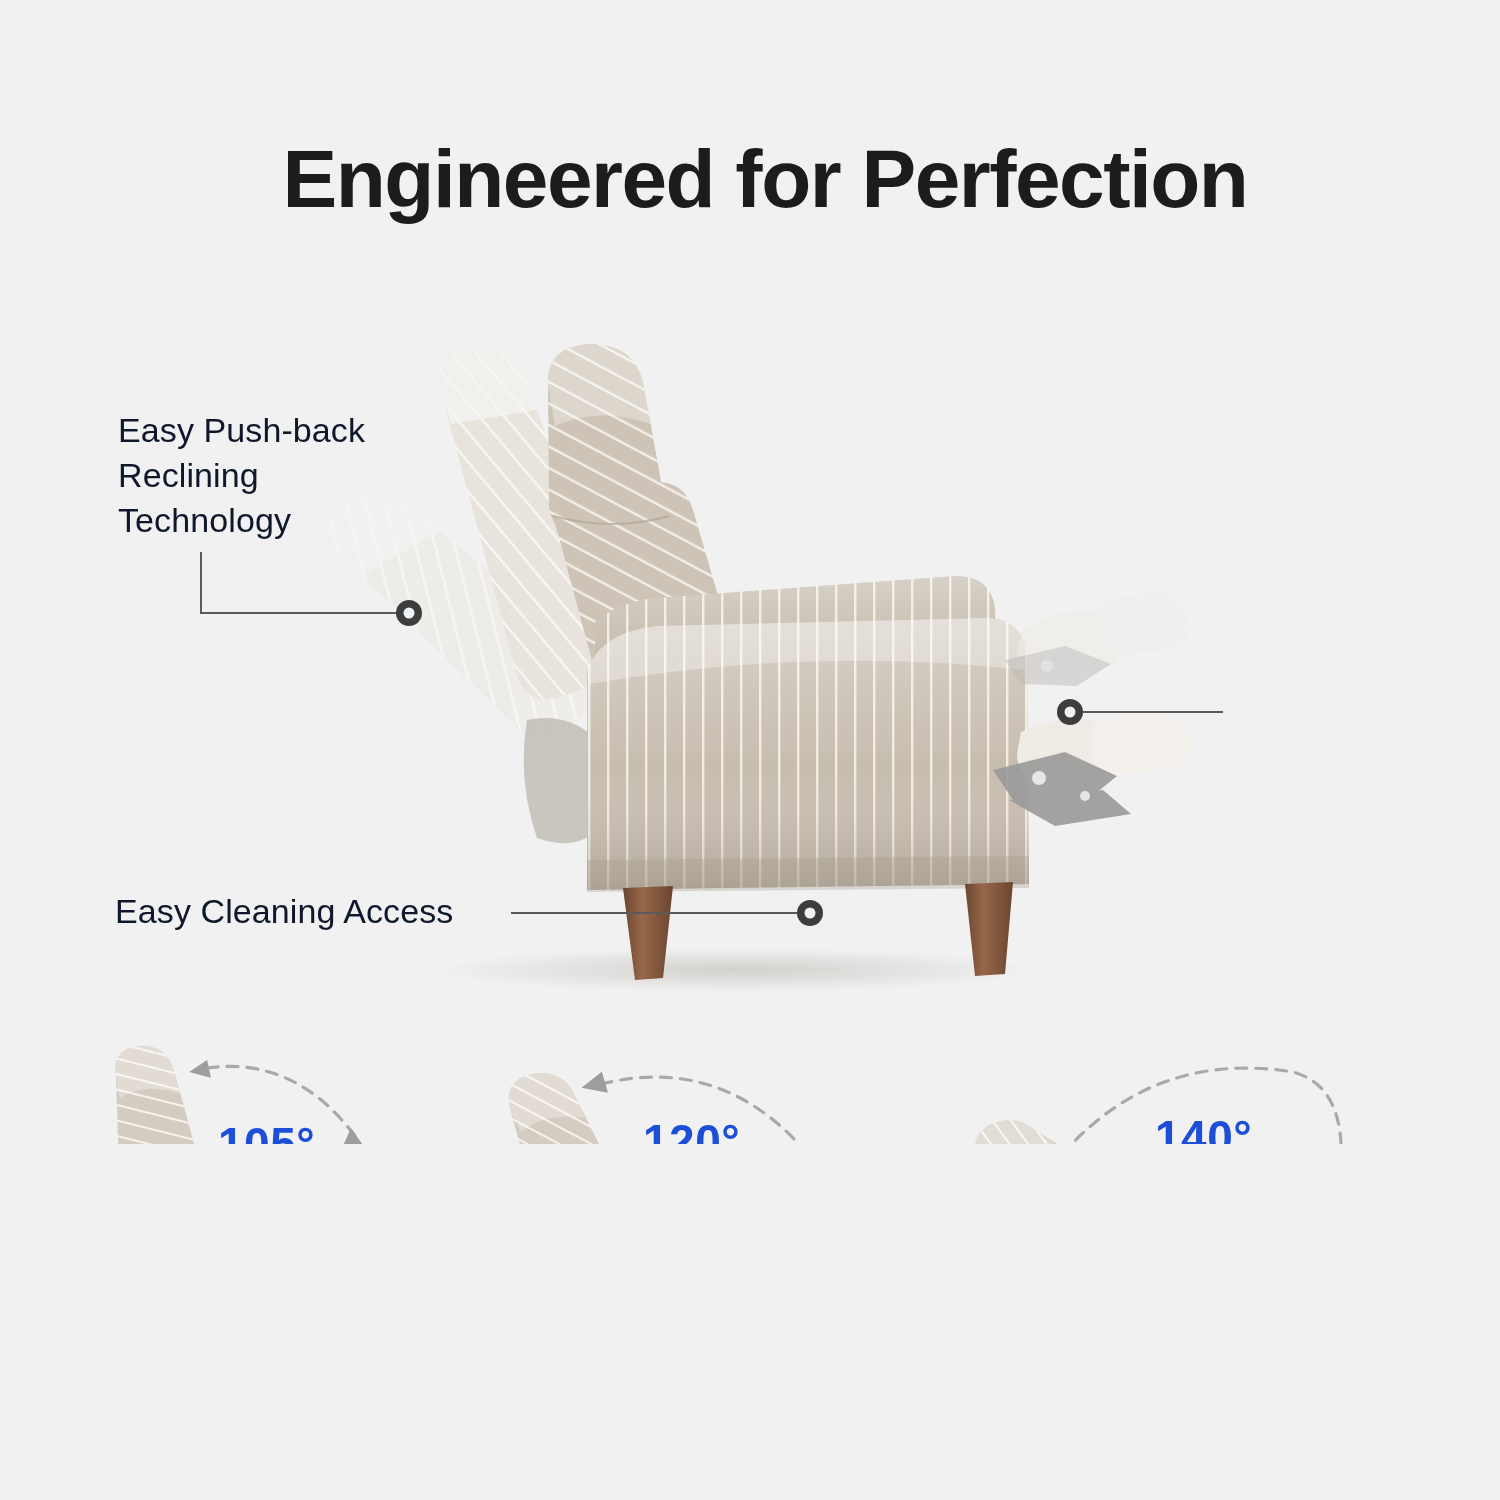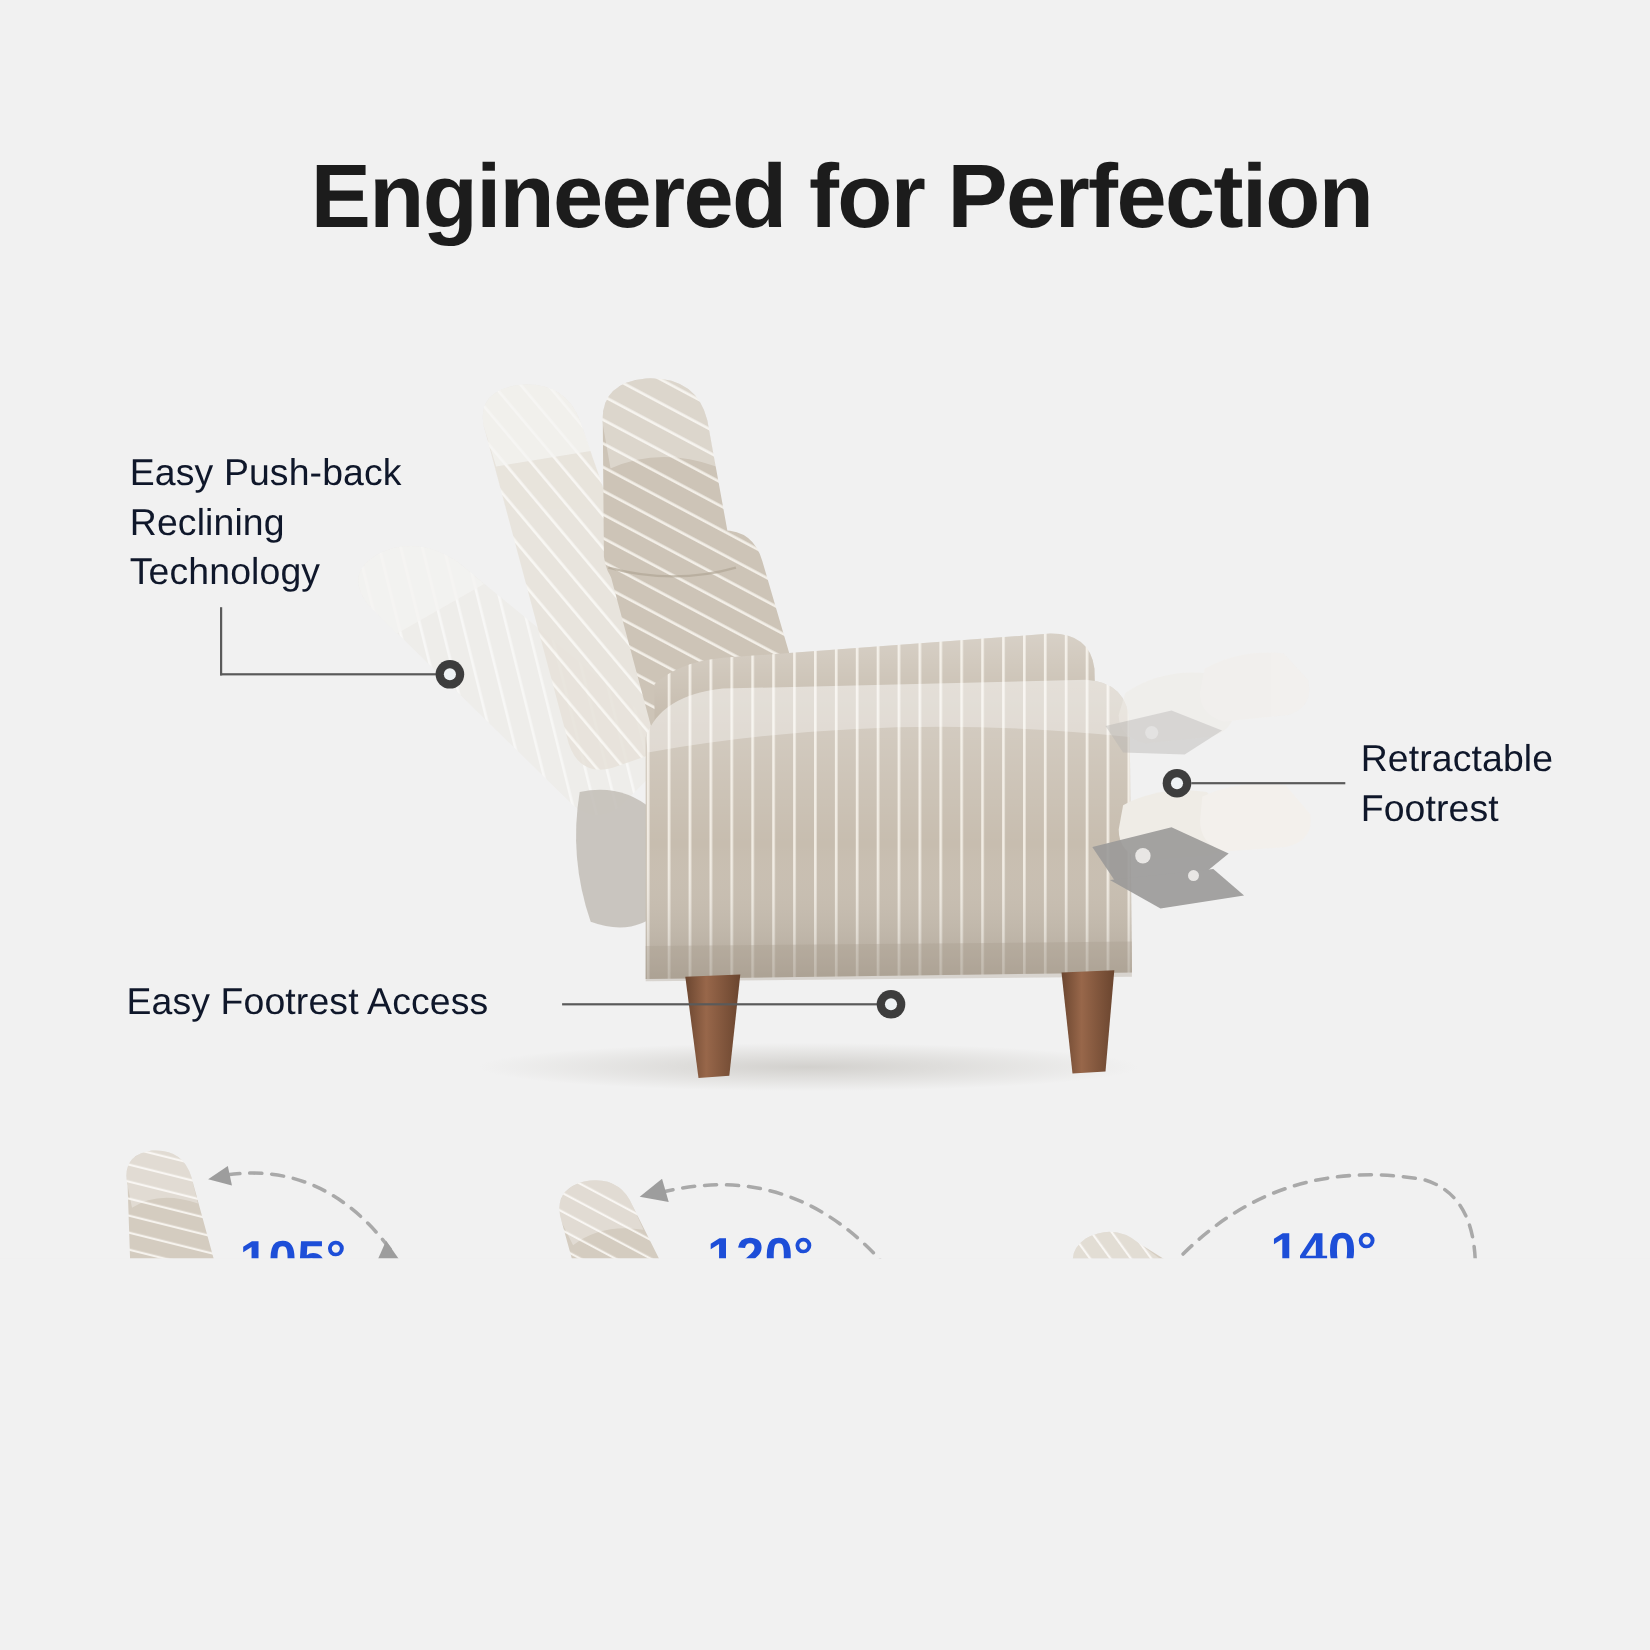--- a/index.html
+++ b/index.html
@@ -203,26 +203,24 @@
     </svg>
   </div>
 
   <div id="callout-pushback-label" class="callout-label">Easy Push-back
 Reclining
 Technology</div>
   <div class="conn conn-v" style="left:185px; top:552px; height:62px;"></div>
   <div class="conn conn-h" style="left:185px; top:612px; width:210px;"></div>
   <div class="ring-marker" style="left:381px; top:600px;"></div>
 
-  <div id="callout-footrest-label" class="callout-label">Retractable
-Footrest</div>
   <div class="conn conn-h" style="left:1068px; top:711px; width:140px;"></div>
   <div class="ring-marker" style="left:1042px; top:699px;"></div>
 
-  <div id="callout-cleaning-label" class="callout-label">Easy Footrest Access</div>
+  <div id="callout-cleaning-label" class="callout-label">Easy Cleaning Access</div>
   <div class="conn conn-h" style="left:496px; top:912px; width:292px;"></div>
   <div class="ring-marker" style="left:782px; top:900px;"></div>
 
   <div class="chair-wrap" style="left:85px; top:1040px; width:360px; height:390px;">
     <svg width="360" height="390" viewBox="0 0 360 390" xmlns="http://www.w3.org/2000/svg">
       <defs>
         <pattern id="sv1" width="15" height="10" patternUnits="userSpaceOnUse">
           <rect width="15" height="10" fill="#cdc4b6"></rect>
           <rect width="2" height="10" fill="#f3efe8"></rect>
         </pattern>

